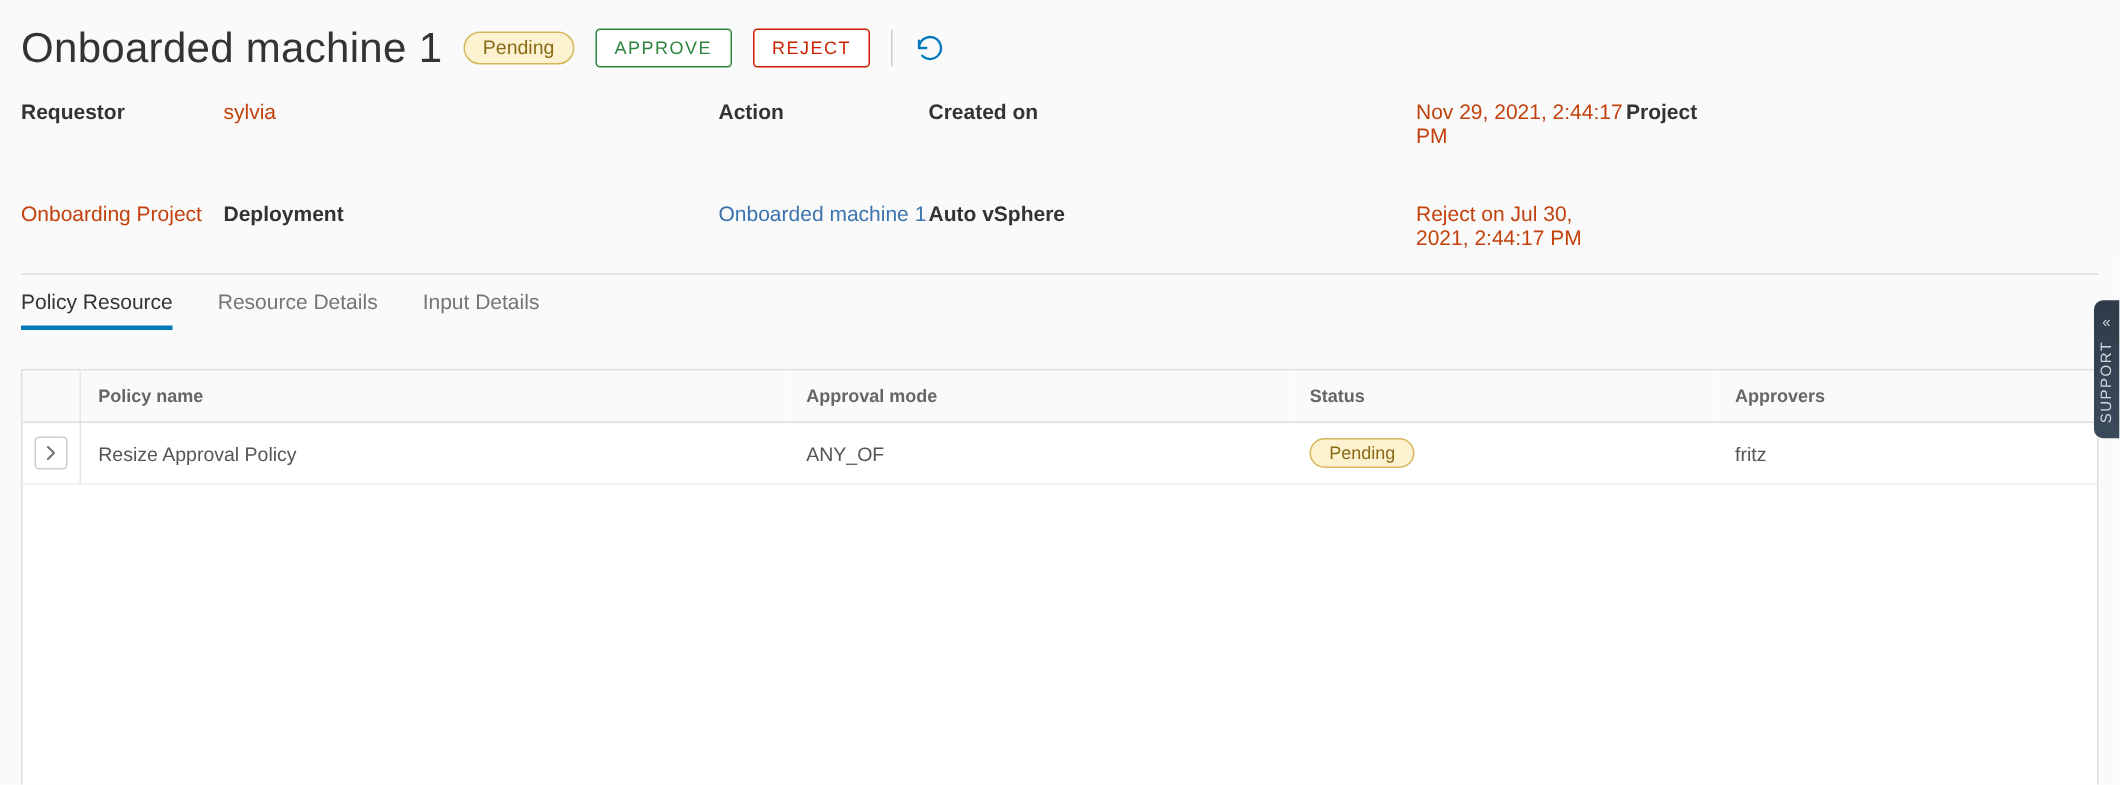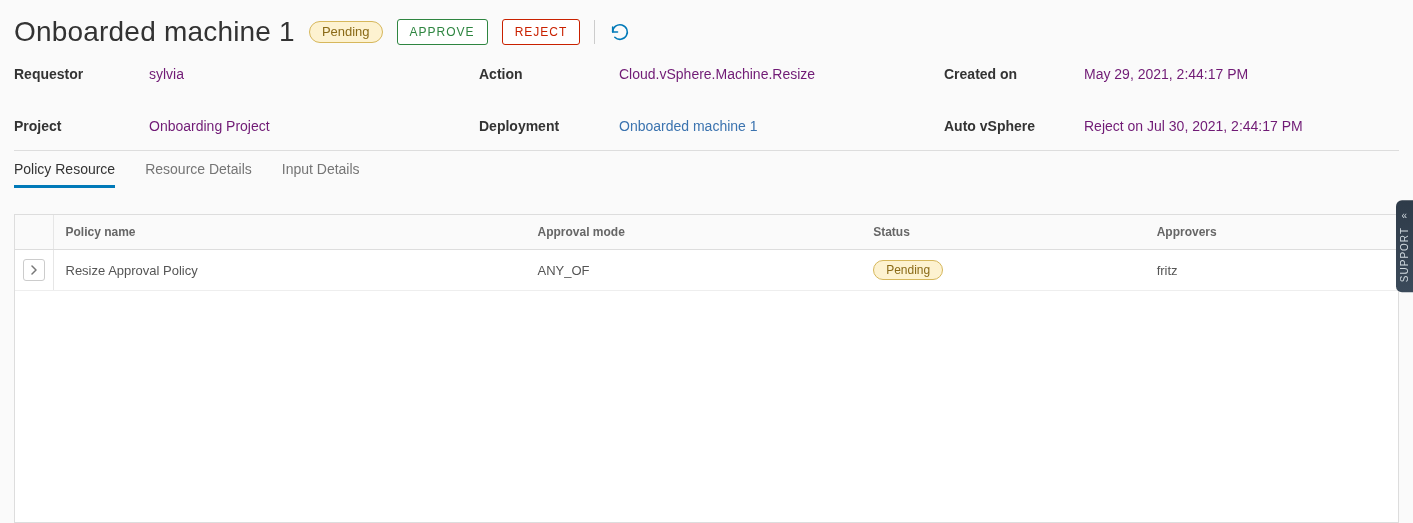--- a/index.html
+++ b/index.html
@@ -80,21 +80,21 @@
     grid-template-columns: 135px 330px 140px 325px 140px auto;
     row-gap: 36px;
     margin-bottom: 16px;
     font-size: 14px;
   }
   .props .label {
     color: #333;
     font-weight: 600;
   }
   .props .value {
-    color: #701a75;
+    color: #c2410c;
   }
   .props .link {
     color: #3b73af;
     cursor: pointer;
   }
   .hr {
     height: 1px;
     background: #ddd;
     margin: 0 0 0 0;
   }
@@ -220,23 +220,22 @@
         <path d="M6 18a12 12 0 1 1 3.5 8.5" stroke-linecap="round"></path>
         <path d="M6 10v8h8" stroke-linecap="round" stroke-linejoin="round"></path>
       </svg>
     </span>
   </div>
 
   <div class="props">
     <div class="label">Requestor</div>
     <div class="value">sylvia</div>
     <div class="label">Action</div>
-    <div class="value">Cloud.vSphere.Machine.Resize</div>
     <div class="label">Created on</div>
-    <div class="value">May 29, 2021, 2:44:17 PM</div>
+    <div class="value">Nov 29, 2021, 2:44:17 PM</div>
 
     <div class="label">Project</div>
     <div class="value">Onboarding Project</div>
     <div class="label">Deployment</div>
     <div class="value link">Onboarded machine 1</div>
     <div class="label">Auto vSphere</div>
     <div class="value">Reject on Jul 30, 2021, 2:44:17 PM</div>
   </div>
 
   <div class="hr"></div>

